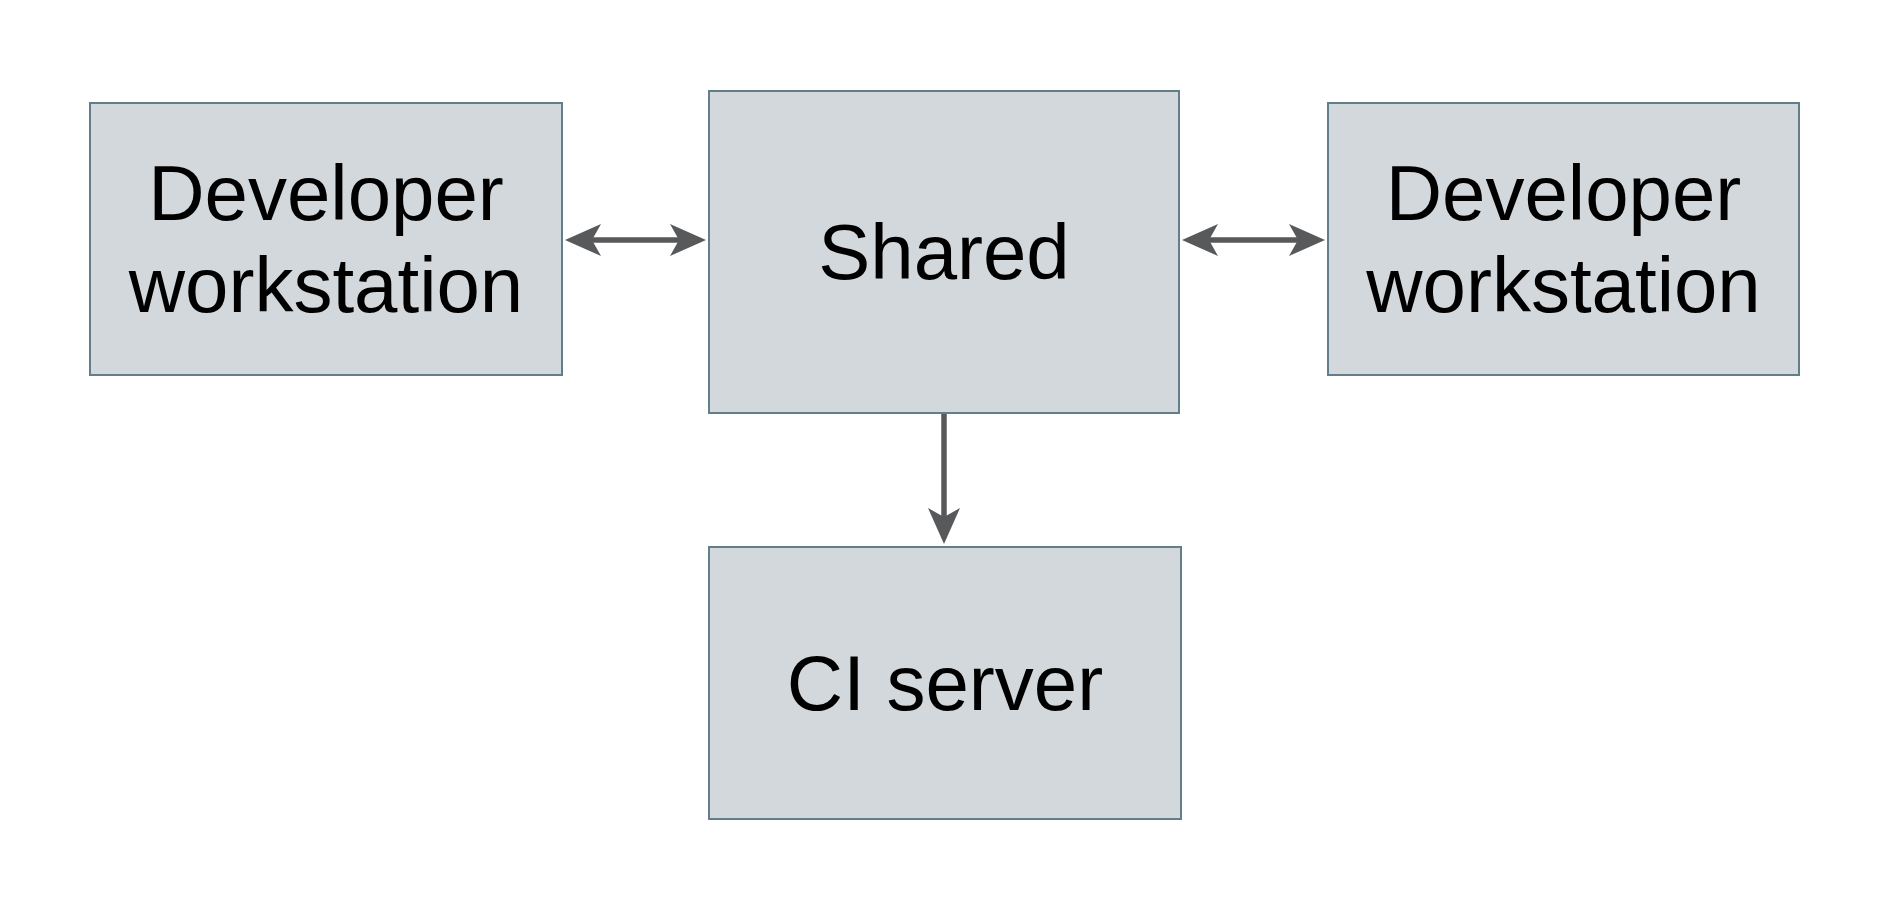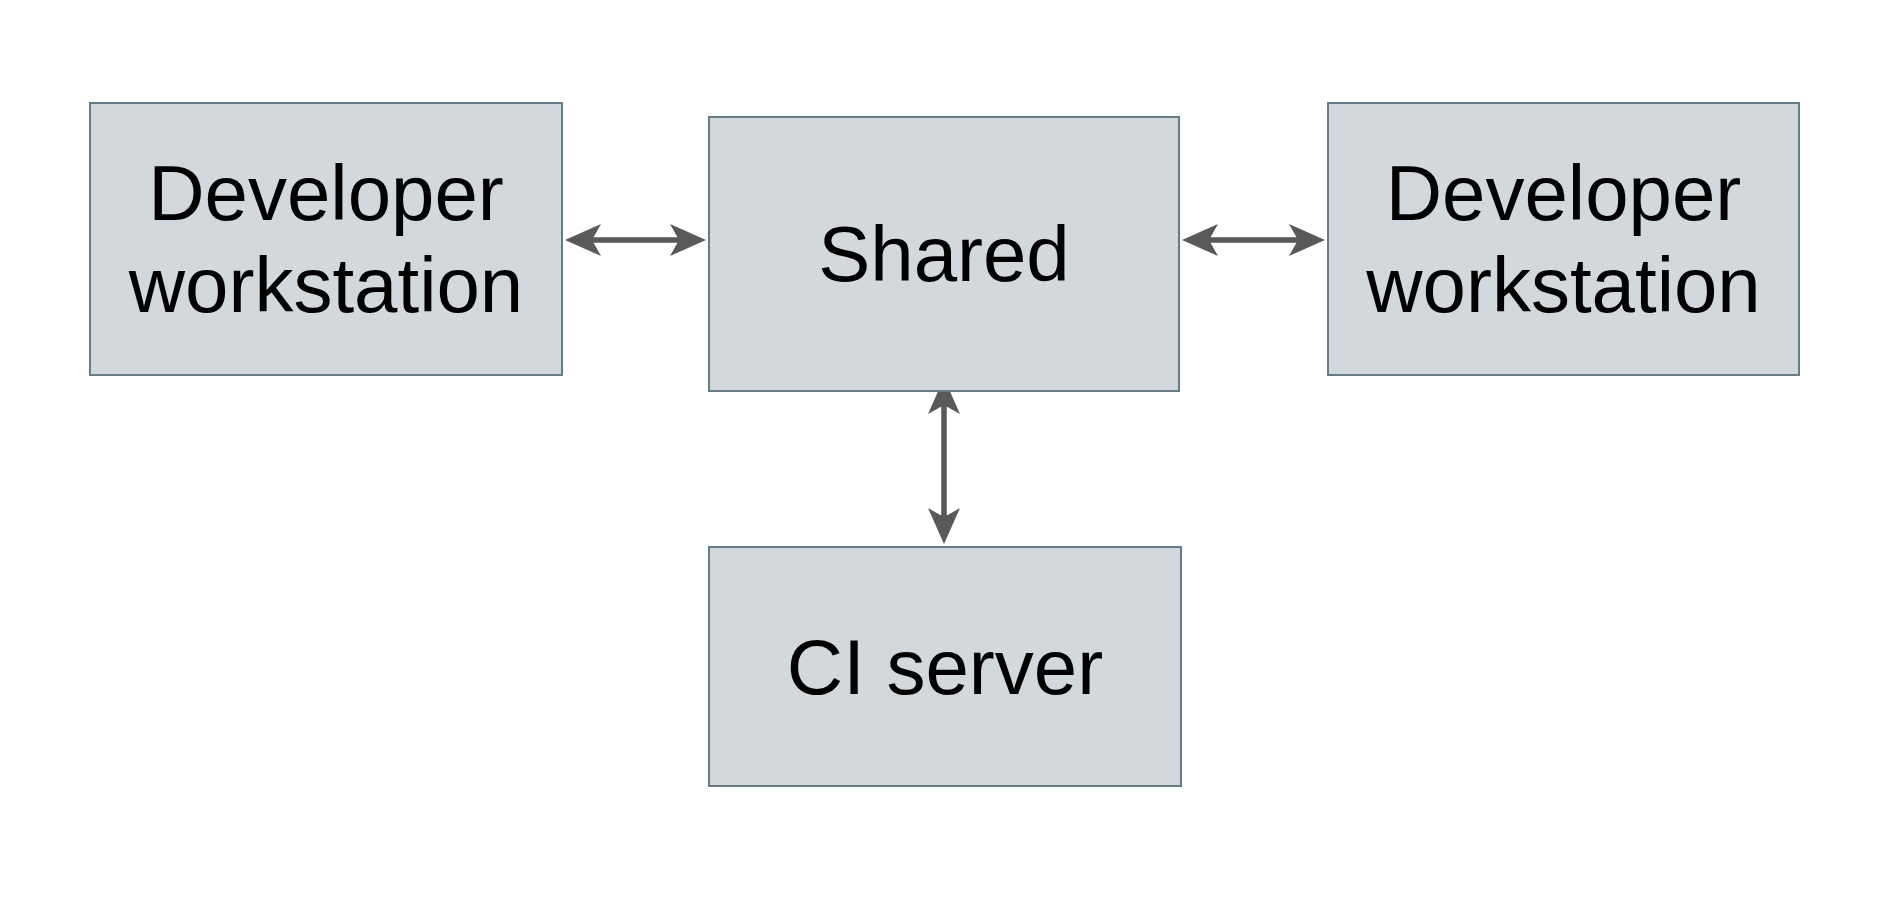--- a/index.html
+++ b/index.html
@@ -27,23 +27,23 @@
     text-align: center;
   }
   .node .line {
     display: block;
     font-size: 78px;
     line-height: 92px;
     color: var(--text, #000000);
     white-space: nowrap;
   }
   .node-dev-left   { left: 89px;   top: 102px; width: 474px; height: 274px; }
-  .node-cache      { left: 708px;  top: 116px; width: 472px; height: 276px; }
+  .node-cache      { left: 708px;  top: 90px; width: 472px; height: 324px; }
   .node-dev-right  { left: 1327px; top: 102px; width: 473px; height: 274px; }
-  .node-ci         { left: 708px;  top: 546px; width: 474px; height: 241px; }
+  .node-ci         { left: 708px;  top: 546px; width: 474px; height: 274px; }
   .arrow-layer {
     position: absolute;
     left: 0; top: 0;
     width: 1900px;
     height: 922px;
     pointer-events: none;
   }
   .arrow-shaft {
     stroke: var(--arrow, #58595b);
     stroke-width: 5.5;

